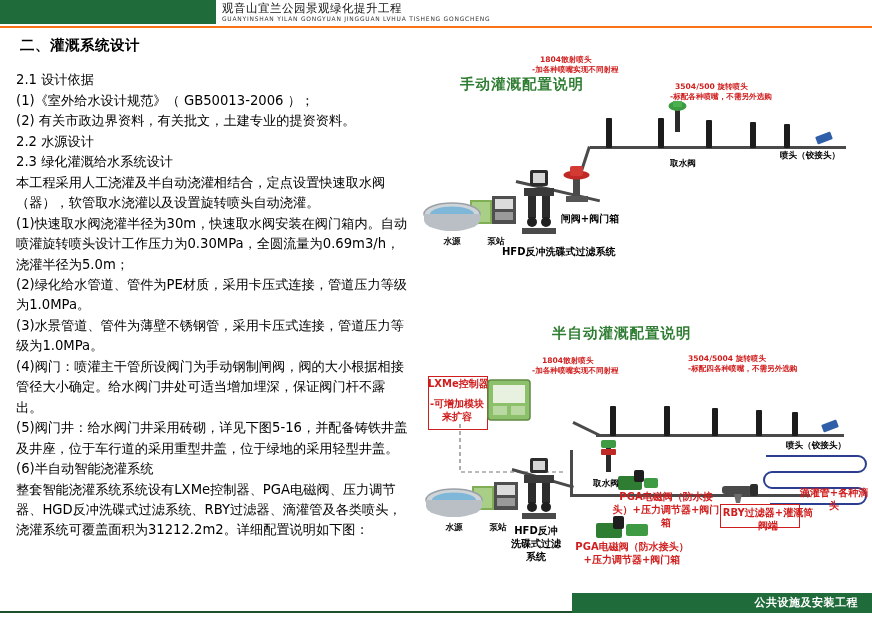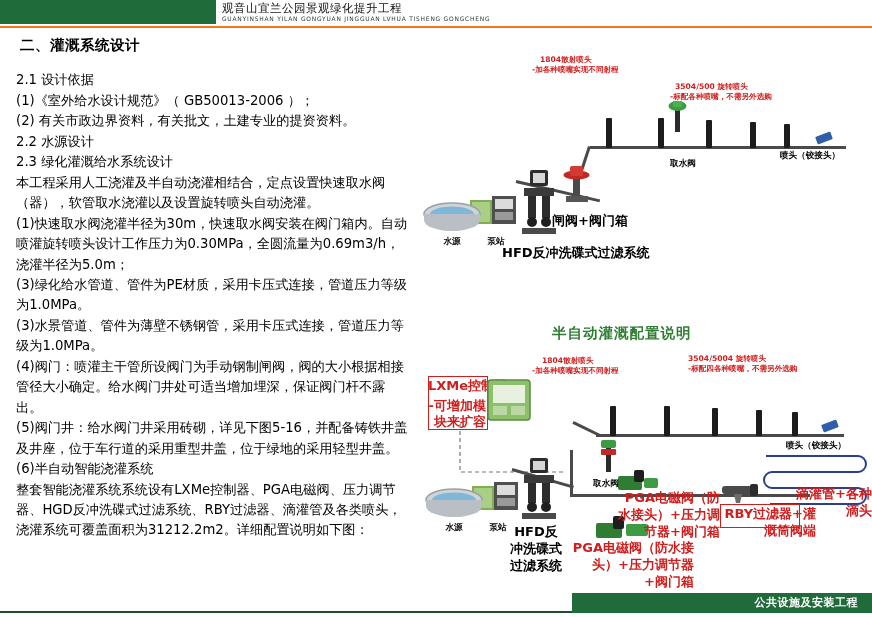--- a/index.html
+++ b/index.html
@@ -59,22 +59,22 @@
     letter-spacing:1px;
   }
   .ann{
     position:absolute;font-size:7.6px;color:#d01e1e;line-height:1.35;
     font-weight:bold;white-space:nowrap;
   }
   .lbl{
     position:absolute;font-size:8.6px;color:#000;font-weight:bold;
     white-space:nowrap;text-align:center;
   }
-  .lbl.red{color:#d01e1e;text-align:right;}
-  .lbl.sm{font-size:13px;}
+  .lbl.red{color:#d01e1e;}
+  .lbl.sm{font-size:10px;}
   
   .pipe{position:absolute;background:#3a3a3a;}
   .sprink{position:absolute;background:#1c1c1c;border-radius:1px;}
   .redbox{position:absolute;border:1.4px solid #d01e1e;}
   svg{display:block;}
 </style>
 </head>
 <body>
 
 <div class="header">
@@ -85,30 +85,31 @@
 
 <div class="left-col">
   <div class="sec-title">二、灌溉系统设计</div>
   <p class="para">2.1 设计依据</p>
   <p class="para">(1)《室外给水设计规范》（ GB50013-2006 ）；</p>
   <p class="para">(2) 有关市政边界资料，有关批文，土建专业的提资资料。</p>
   <p class="para">2.2 水源设计</p>
   <p class="para">2.3 绿化灌溉给水系统设计</p>
   <p class="para">本工程采用人工浇灌及半自动浇灌相结合，定点设置快速取水阀（器），软管取水浇灌以及设置旋转喷头自动浇灌。</p>
   <p class="para">(1)快速取水阀浇灌半径为30m，快速取水阀安装在阀门箱内。自动喷灌旋转喷头设计工作压力为0.30MPa，全圆流量为0.69m3/h，浇灌半径为5.0m；</p>
-  <p class="para">(3)绿化给水管道、管件为PE材质，采用卡压式连接，管道压力等级为1.0MPa。</p>
+  <p class="para">(2)绿化给水管道、管件为PE材质，采用卡压式连接，管道压力等级为1.0MPa。</p>
   <p class="para">(3)水景管道、管件为薄壁不锈钢管，采用卡压式连接，管道压力等级为1.0MPa。</p>
   <p class="para">(4)阀门：喷灌主干管所设阀门为手动钢制闸阀，阀的大小根据相接管径大小确定。给水阀门井处可适当增加埋深，保证阀门杆不露出。</p>
   <p class="para">(5)阀门井：给水阀门井采用砖砌，详见下图5-16，并配备铸铁井盖及井座，位于车行道的采用重型井盖，位于绿地的采用轻型井盖。</p>
   <p class="para">(6)半自动智能浇灌系统</p>
   <p class="para">整套智能浇灌系统系统设有LXMe控制器、PGA电磁阀、压力调节器、HGD反冲洗碟式过滤系统、RBY过滤器、滴灌管及各类喷头，浇灌系统可覆盖面积为31212.2m2。详细配置说明如下图：</p>
 </div>
 
 <div class="diag" style="left:420px;top:40px;width:452px;height:250px;">
 
+  <div class="diag-title" style="left:40px;top:35px;">手动灌溉配置说明</div>
 
   <div class="ann" style="left:120px;top:15px;">1804散射喷头</div>
   <div class="ann" style="left:112px;top:25px;">-加各种喷嘴实现不同射程</div>
   <div class="ann" style="left:255px;top:42px;">3504/500 旋转喷头</div>
   <div class="ann" style="left:250px;top:52px;line-height:1.3;">-标配各种喷嘴，不需另外选购</div>
 
   <div class="pipe" style="left:170px;top:106px;width:256px;height:3px;background:#4a4a4a;"></div>
   <div class="pipe" style="left:168px;top:106px;width:3px;height:30px;background:#4a4a4a;transform:rotate(18deg);transform-origin:top left;"></div>
   <div class="pipe" style="left:96px;top:140px;width:86px;height:3px;background:#4a4a4a;transform:rotate(13deg);transform-origin:left center;"></div>
 

